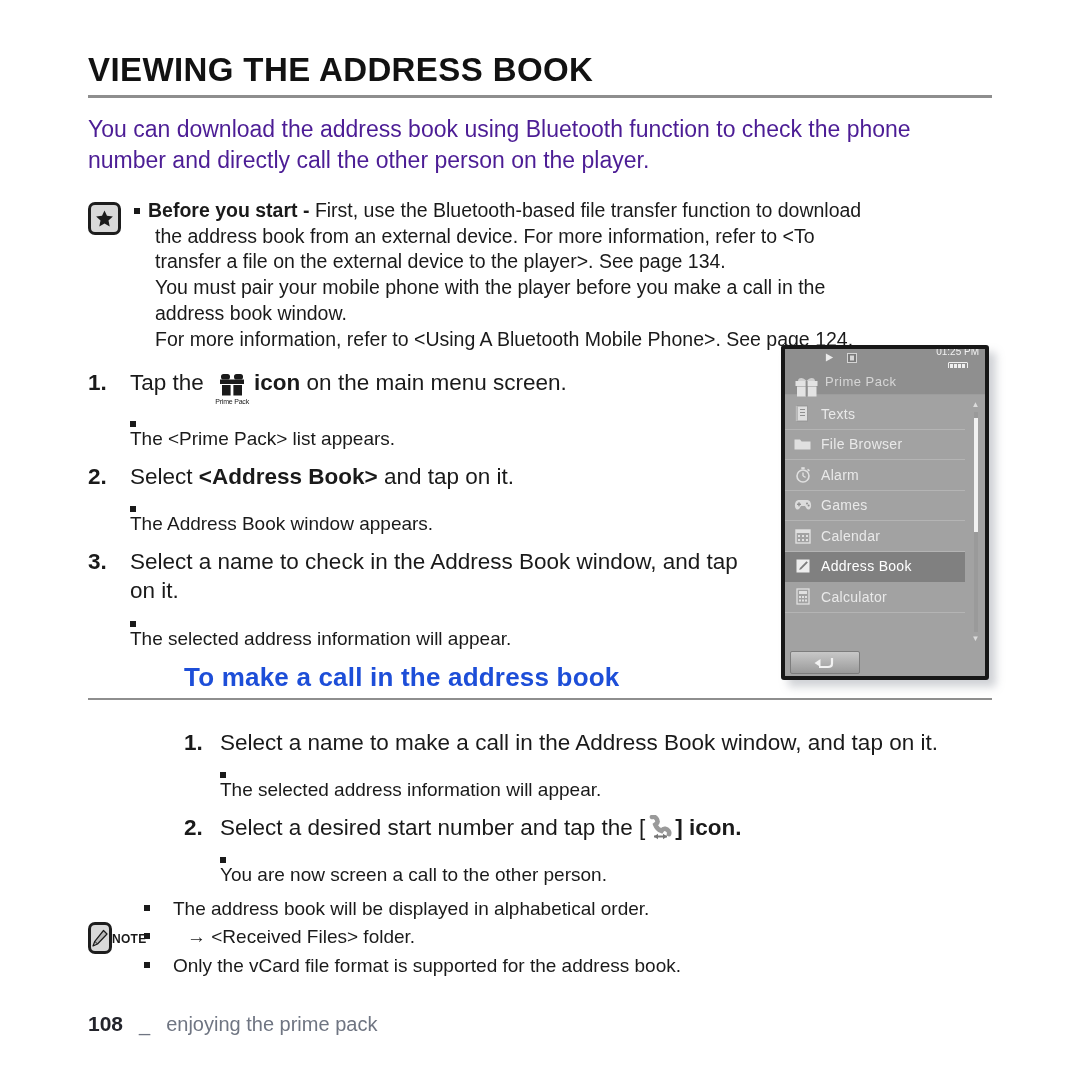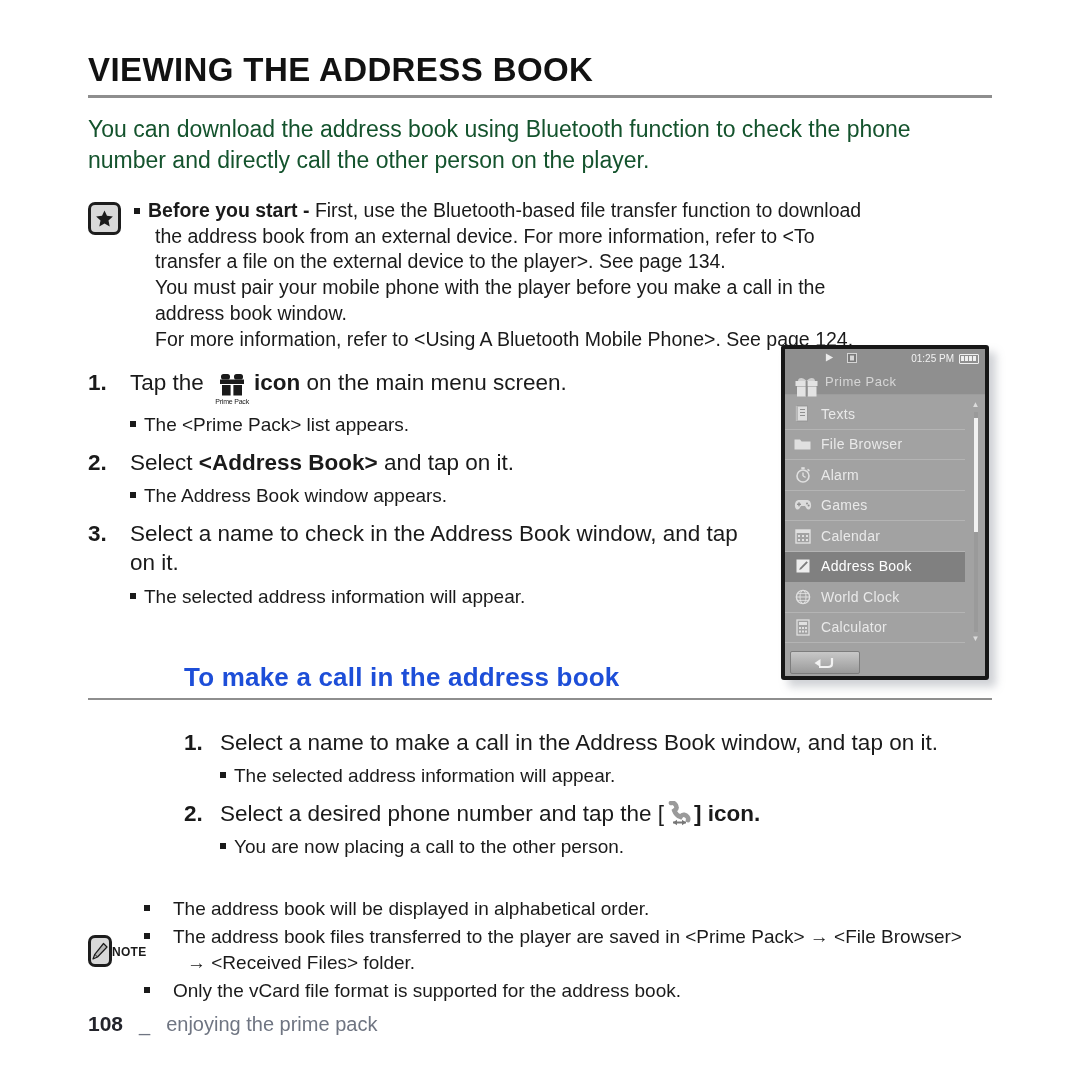--- a/index.html
+++ b/index.html
@@ -40,21 +40,21 @@
     background: #8e8e8e;
     width: 904px;
   }
 
   
   .intro {
     font-size: 23px;
     line-height: 1.32;
     margin-top: 16px;
     width: 850px;
-    color: #14532d;
+    color: #4c1d95;
   }
 
   
   .callout {
     display: flex;
     margin-top: 17px;
     align-items: flex-start;
   }
   .star-badge {
     width: 33px;
@@ -100,20 +100,21 @@
     width: 42px;
     flex: 0 0 42px;
   }
   .step-text { flex: 1; }
   .sub {
     font-size: 19px;
     line-height: 1.3;
     margin-top: 7px;
     margin-left: 42px;
     display: flex;
+    flex-direction: column;
   }
   .sub .sq { margin-top: 8px; flex: 0 0 6px; }
 
   
   .inline-gift {
     display: inline-block;
     width: 40px;
     vertical-align: -14px;
     text-align: center;
     margin: 0 2px;
@@ -166,20 +167,21 @@
     color: #f2f2f2;
     position: relative;
     flex: 0 0 19px;
   }
   .status-left { display: flex; align-items: center; gap: 13px; }
   .status-right {
     margin-left: auto;
     display: flex;
     align-items: center;
     gap: 5px;
+    flex-direction: column;
   }
   .battery {
     width: 20px; height: 10px;
     border: 1.5px solid #efefef;
     border-radius: 1px;
     position: relative;
     display: flex;
     align-items: center;
     gap: 1px;
     padding: 0 1px;
@@ -538,32 +540,20 @@
         <div class="menu-row selected">
           <span class="menu-ico">
             <svg width="16" height="16" viewBox="0 0 16 16" aria-hidden="true">
               <rect x="1.5" y="1.5" width="13" height="13" fill="#ededed"></rect>
               <path d="M11.5 3.2 L12.9 4.6 L6.2 11.3 L4.2 12 L4.9 10 Z" fill="#7d7d7d"></path>
             </svg>
           </span>
           <span>Address Book</span>
         </div>
 
-        <div class="menu-row">
-          <span class="menu-ico">
-            <svg width="16" height="16" viewBox="0 0 16 16" aria-hidden="true">
-              <circle cx="8" cy="8" r="6.6" fill="none" stroke="#e0e0e0" stroke-width="1.4"></circle>
-              <ellipse cx="8" cy="8" rx="3" ry="6.6" fill="none" stroke="#e0e0e0" stroke-width="1"></ellipse>
-              <line x1="1.4" y1="8" x2="14.6" y2="8" stroke="#e0e0e0" stroke-width="1"></line>
-              <line x1="2.6" y1="4.6" x2="13.4" y2="4.6" stroke="#e0e0e0" stroke-width="0.9"></line>
-              <line x1="2.6" y1="11.4" x2="13.4" y2="11.4" stroke="#e0e0e0" stroke-width="0.9"></line>
-            </svg>
-          </span>
-          <span>World Clock</span>
-        </div>
 
         <div class="menu-row">
           <span class="menu-ico">
             <svg width="14" height="17" viewBox="0 0 14 17" aria-hidden="true">
               <rect x="1" y="1" width="12" height="15" fill="none" stroke="#e0e0e0" stroke-width="1.3"></rect>
               <rect x="3" y="3" width="8" height="3" fill="#e0e0e0"></rect>
               <g fill="#e0e0e0">
                 <rect x="3" y="8" width="2" height="2"></rect>
                   <rect x="6" y="8" width="2" height="2"></rect>
                   <rect x="9" y="8" width="2" height="2"></rect>
@@ -606,33 +596,33 @@
       <span class="step-num">1.</span>
       <span class="step-text">Select a name to make a call  in the Address Book window, and tap on it.</span>
     </div>
     <div class="sub">
       <span class="sq"></span>
       <span>The selected address information will appear.</span>
     </div>
 
     <div class="step">
       <span class="step-num">2.</span>
-      <span class="step-text"><span>Select a desired phone number and tap the [</span><span class="inline-call">
+      <span class="step-text"><span>Select a desired start number and tap the [</span><span class="inline-call">
           <svg width="30" height="26" viewBox="0 0 30 26" aria-hidden="true">
             <path d="M7 2 C10 1 12 3.5 12.5 6 C13 8.2 11.4 8.8 10.3 9.6 C11.4 12.6 13.6 14.8 16.5 15.9 C17.3 14.8 18 13.3 20.2 13.8 C22.6 14.4 25 16.3 24 19.2" fill="none" stroke="#9a9a9a" stroke-width="4.6" stroke-linecap="round"></path>
             <line x1="9" y1="21.5" x2="22" y2="21.5" stroke="#777" stroke-width="2"></line>
             <polygon points="9,21.5 13,18.8 13,24.2" fill="#777"></polygon>
             <polygon points="22,21.5 18,18.8 18,24.2" fill="#777"></polygon>
           </svg>
         </span><span class="b">] icon.</span>
       </span>
     </div>
     <div class="sub">
       <span class="sq"></span>
-      <span>You are now placing a call to the other person.</span>
+      <span>You are now screen a call to the other person.</span>
     </div>
   </div>
 
   <div class="note-block">
     <div class="note-icon-col">
       <div class="note-badge">
         <svg width="18" height="19" viewBox="0 0 18 19" aria-hidden="true">
           <path d="M12.5 1.5 L16 5 L6.5 15 L2 17 L3.8 12.3 Z" fill="#b8b8b8" stroke="#1a1a1a" stroke-width="1.2" stroke-linejoin="round"></path>
           <line x1="3.8" y1="12.3" x2="6.5" y2="15" stroke="#1a1a1a" stroke-width="1"></line>
         </svg>
@@ -640,21 +630,20 @@
       <div class="note-label">NOTE</div>
     </div>
     <div class="note-body">
       <div class="note-line">
         <span class="sq"></span>
         <span>The address book will be displayed in alphabetical order.</span>
       </div>
       <div class="note-line">
         <span class="sq"></span>
         <span>
-          <span>The address book files  transferred to the player are saved in &lt;Prime Pack&gt; → &lt;File Browser&gt;</span>
           <span class="note-cont" style="display:block">→ &lt;Received Files&gt; folder.</span>
         </span>
       </div>
       <div class="note-line">
         <span class="sq"></span>
         <span>Only the vCard file format is supported for the address book.</span>
       </div>
     </div>
   </div>
 

